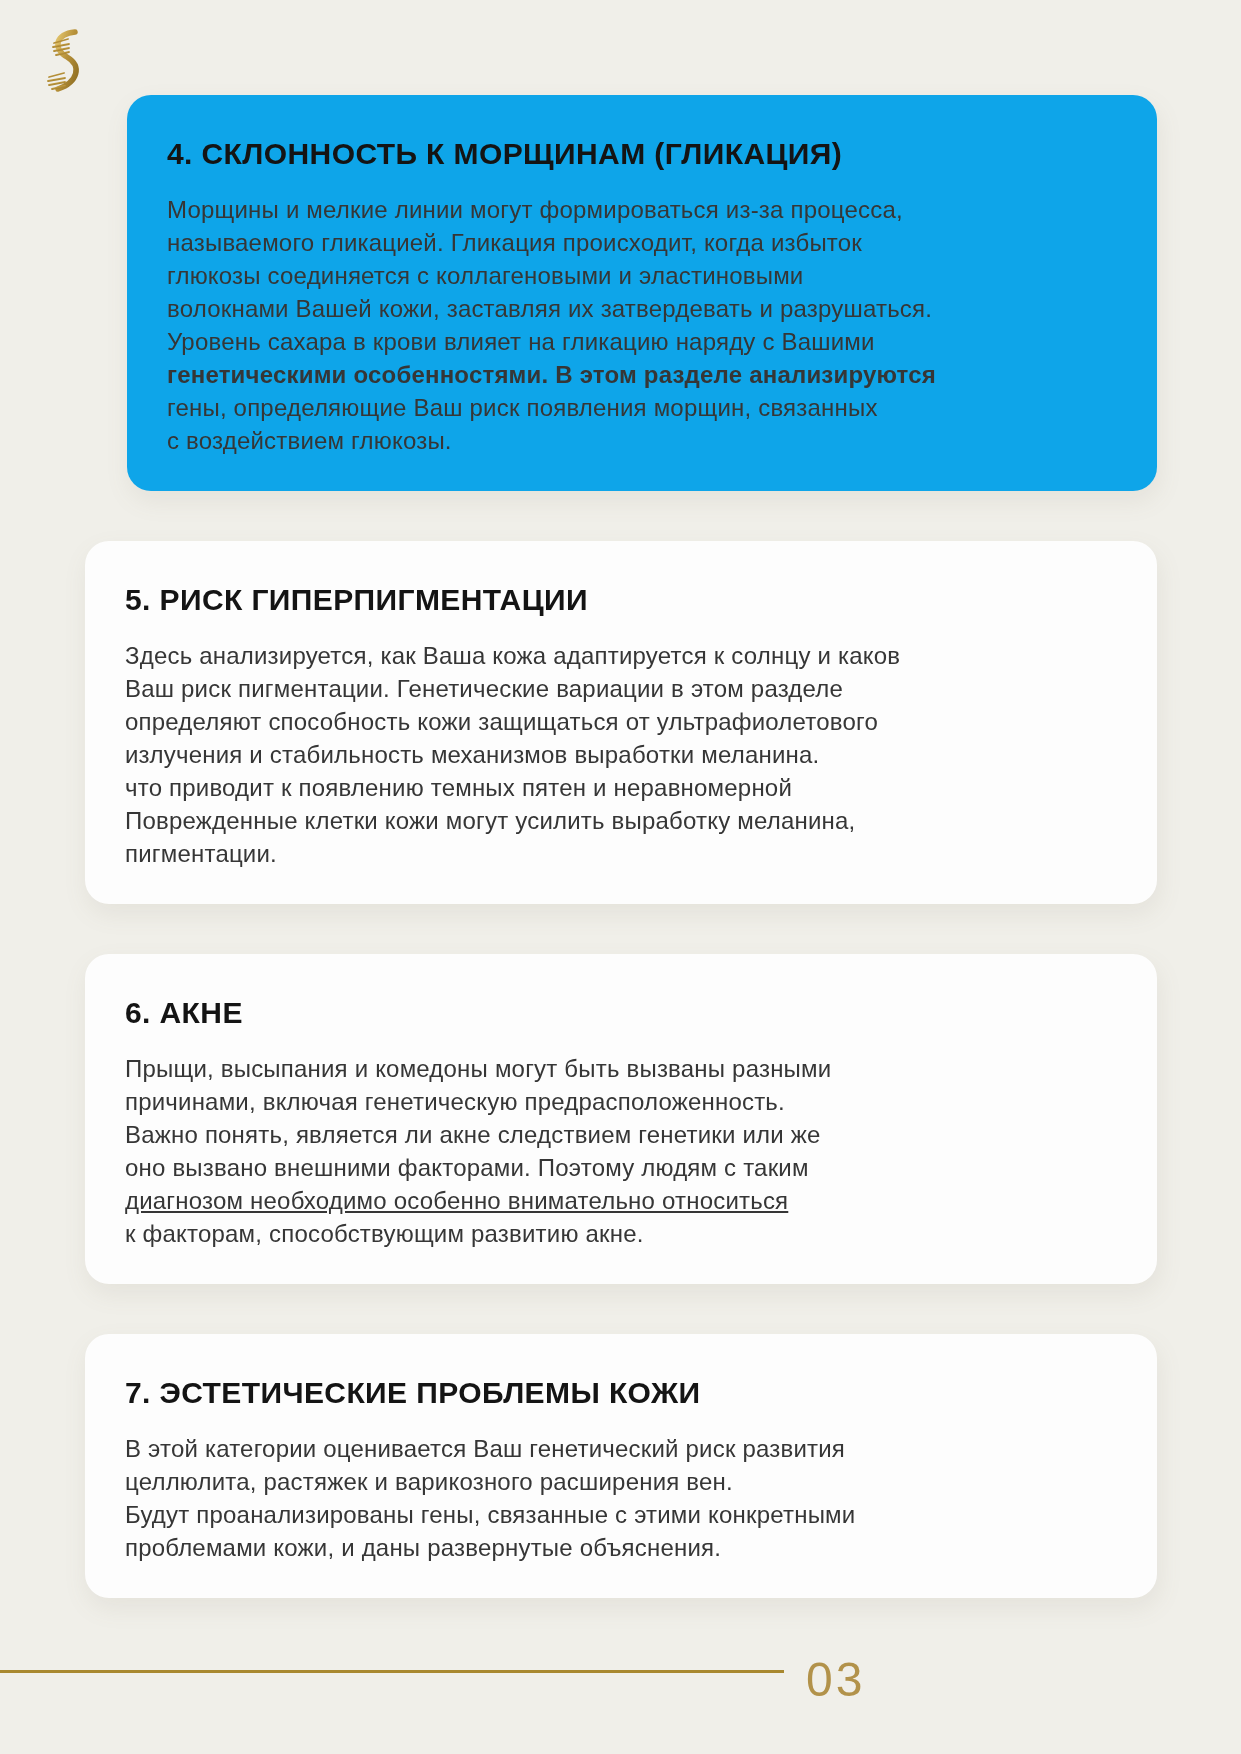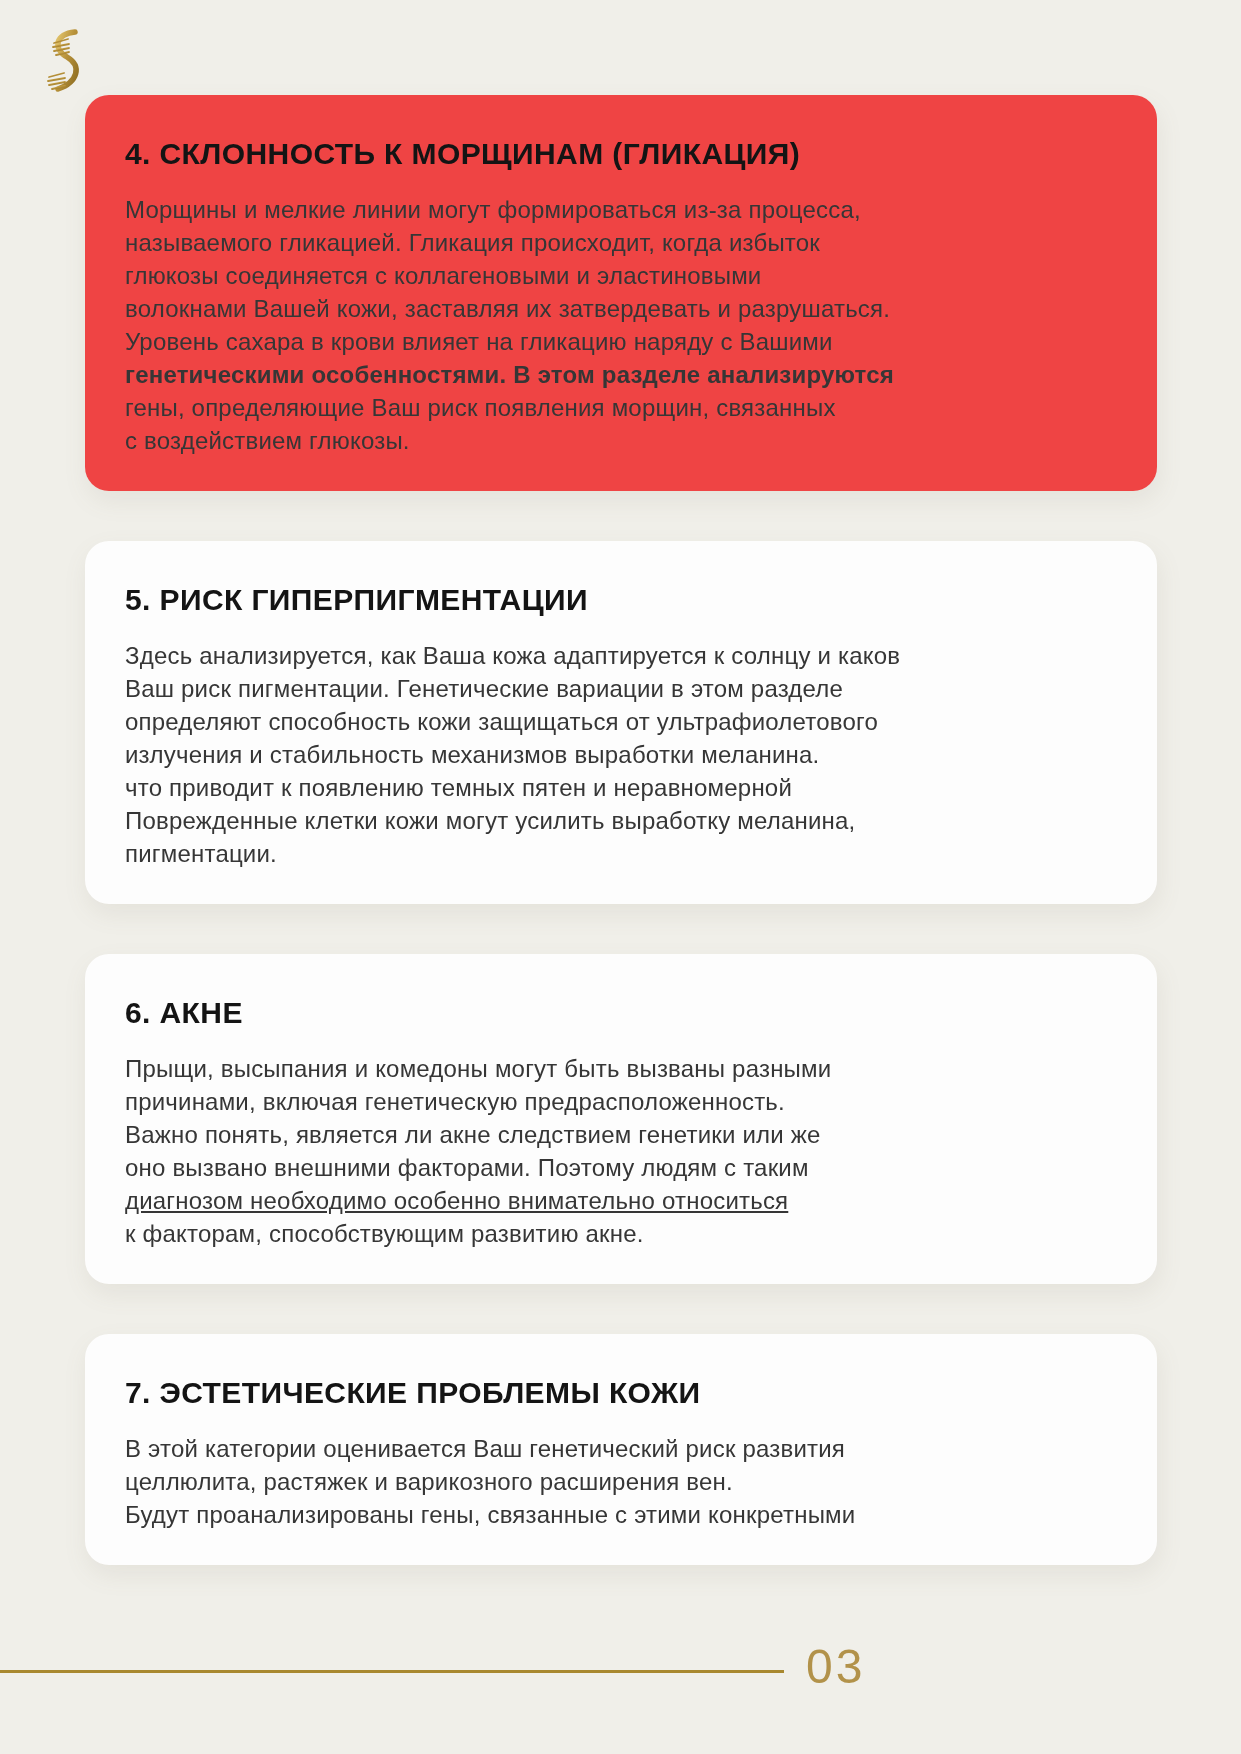--- a/index.html
+++ b/index.html
@@ -86,21 +86,21 @@
     <path d="M12 25 L27 22"></path>
     <path d="M14 29 L27 26"></path>
     <path d="M7 51 L22 47"></path>
     <path d="M6 55 L23 52"></path>
     <path d="M7 59 L23 56"></path>
     <path d="M10 63 L23 60"></path>
   </g>
 </svg>
 
 <main class="cards">
-  <section class="card" style="background: #ef4444;">
+  <section class="card" style="background: #0ea5e9; margin-left: 42px;">
     <h2 class="card-title" style="color: rgb(20, 20, 20);">4. СКЛОННОСТЬ К МОРЩИНАМ (ГЛИКАЦИЯ)</h2>
     <p class="card-body">
         <span class="line" style="color: rgb(54, 54, 54);">Морщины и мелкие линии могут формироваться из-за процесса,</span>
         <span class="line" style="color: rgb(54, 54, 54);">называемого гликацией. Гликация происходит, когда избыток</span>
         <span class="line" style="color: rgb(54, 54, 54);">глюкозы соединяется с коллагеновыми и эластиновыми</span>
         <span class="line" style="color: rgb(54, 54, 54);">волокнами Вашей кожи, заставляя их затвердевать и разрушаться.</span>
         <span class="line" style="color: rgb(54, 54, 54);">Уровень сахара в крови влияет на гликацию наряду с Вашими</span>
         <span class="line" style="color: rgb(54, 54, 54); font-weight: bold;">генетическими особенностями. В этом разделе анализируются</span>
         <span class="line" style="color: rgb(54, 54, 54);">гены, определяющие Ваш риск появления морщин, связанных</span>
         <span class="line" style="color: rgb(54, 54, 54);">с воздействием глюкозы.</span>
@@ -131,18 +131,19 @@
         <span class="line" style="color: rgb(54, 54, 54);">к факторам, способствующим развитию акне.</span>
       </p>
   </section>
 
   <section class="card" style="background: rgb(253, 253, 253);">
     <h2 class="card-title" style="color: rgb(20, 20, 20);">7. ЭСТЕТИЧЕСКИЕ ПРОБЛЕМЫ КОЖИ</h2>
     <p class="card-body">
         <span class="line" style="color: rgb(54, 54, 54);">В этой категории оценивается Ваш генетический риск развития</span>
         <span class="line" style="color: rgb(54, 54, 54);">целлюлита, растяжек и варикозного расширения вен.</span>
         <span class="line" style="color: rgb(54, 54, 54);">Будут проанализированы гены, связанные с этими конкретными</span>
+        <span class="line" style="color: rgb(54, 54, 54);">проблемами кожи, и даны развернутые объяснения.</span>
       </p>
   </section>
 </main>
 
 <div class="footer-rule" style="background: rgb(168, 136, 47);"></div>
-<div class="page-number" style="color: rgb(178, 146, 74);">03</div>
+<div class="page-number" style="color: rgb(178, 146, 74); margin-top: 13px;">03</div>
 
 </body></html>

